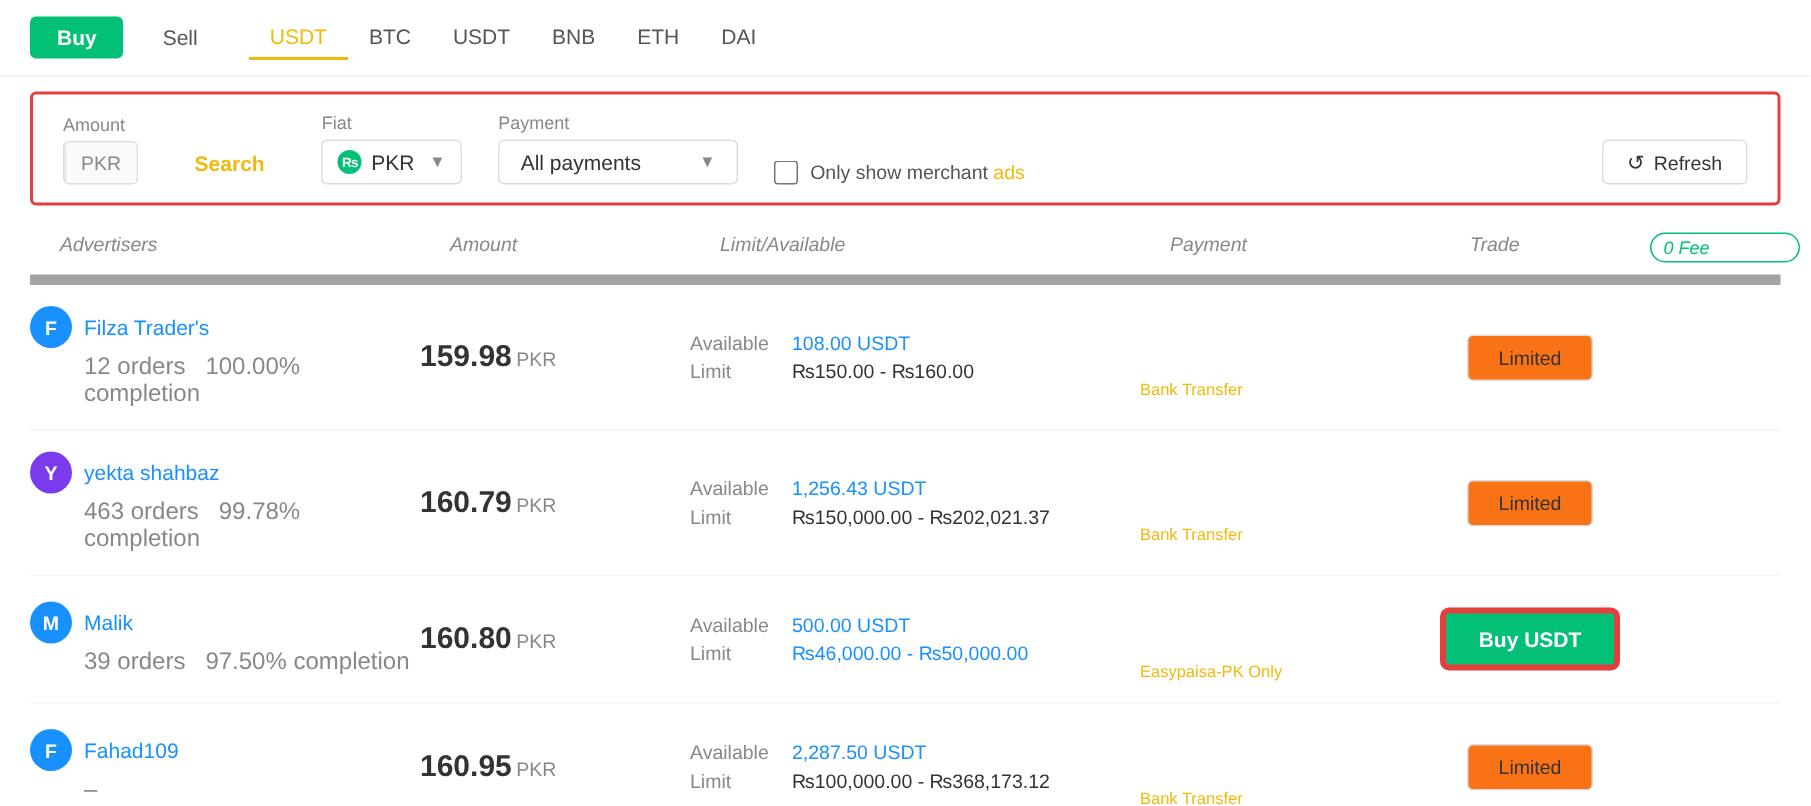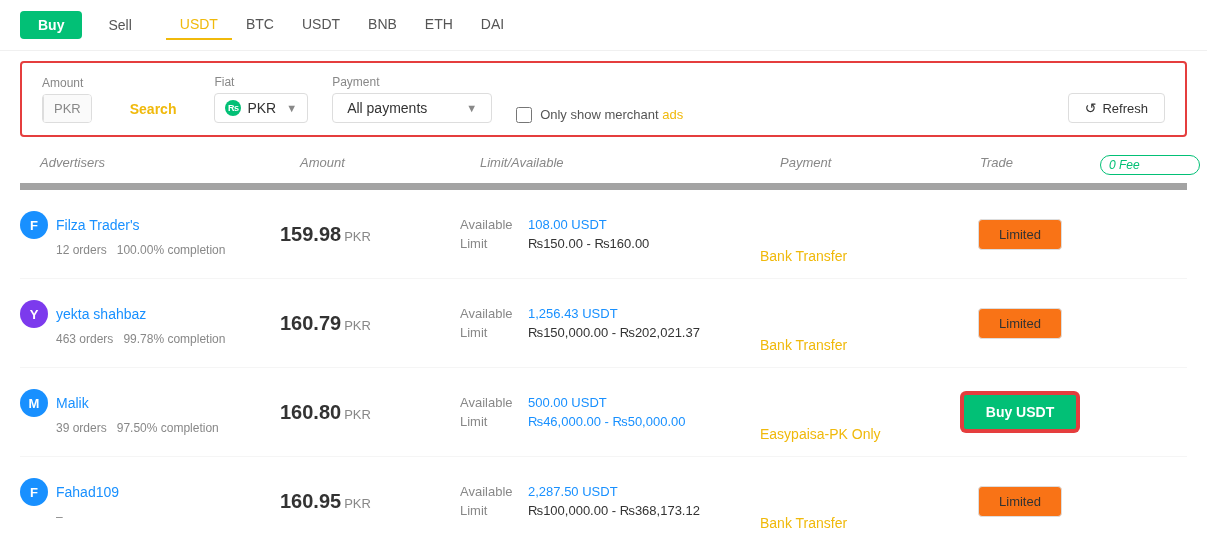--- a/index.html
+++ b/index.html
@@ -37,29 +37,29 @@
 
     .table-rows { margin: 0 20px; }
     .table-row { display: grid; grid-template-columns: 260px 180px 300px 200px 120px 100px; padding: 14px 0; border-bottom: 1px solid #f5f5f5; align-items: center; }
     .advertiser-col { display: flex; flex-direction: column; gap: 4px; }
     .advertiser-name-row { display: flex; align-items: center; gap: 8px; }
     .avatar { width: 28px; height: 28px; border-radius: 50%; display: flex; align-items: center; justify-content: center; color: #fff; font-size: 13px; font-weight: 600; }
     .avatar-f { background: #1890ff; }
     .avatar-y { background: #7c3aed; }
     .avatar-m { background: #1890ff; }
     .advertiser-name { color: #1890ff; font-size: 14px; cursor: pointer; }
-    .advertiser-orders { font-size: 12px; color: #888; padding-left: 36px; }
+    .advertiser-orders { font-size: 16px; color: #888; padding-left: 36px; }
     .price-col { font-size: 20px; font-weight: 600; color: #333; }
     .price-currency { font-size: 13px; color: #888; margin-left: 3px; font-weight: 400; }
     .limit-col { display: flex; flex-direction: column; gap: 4px; font-size: 13px; }
     .limit-row { display: flex; gap: 8px; }
     .limit-key { color: #888; min-width: 60px; }
     .limit-val { color: #333; }
     .limit-val-blue { color: #1890ff; }
-    .payment-col { color: #f0b90b; font-size: 14px; margin-top: 44px; }
+    .payment-col { color: #f0b90b; font-size: 11px; margin-top: 44px; }
     .trade-col { display: flex; justify-content: center; }
     .btn-limited { background: #f97316; border: 1px solid #ddd; border-radius: 4px; padding: 7px 20px; font-size: 13px; cursor: pointer; color: #333; }
     .btn-buy-usdt { background: #02c076; color: #fff; border: 2px solid #e53e3e; border-radius: 4px; padding: 9px 22px; font-size: 14px; font-weight: 600; cursor: pointer; box-shadow: 0 0 0 2px #e53e3e; }
 
     .refresh-icon { font-size: 14px; }
   </style>
 </head>
 <body>
 
 <div class="top-bar">

